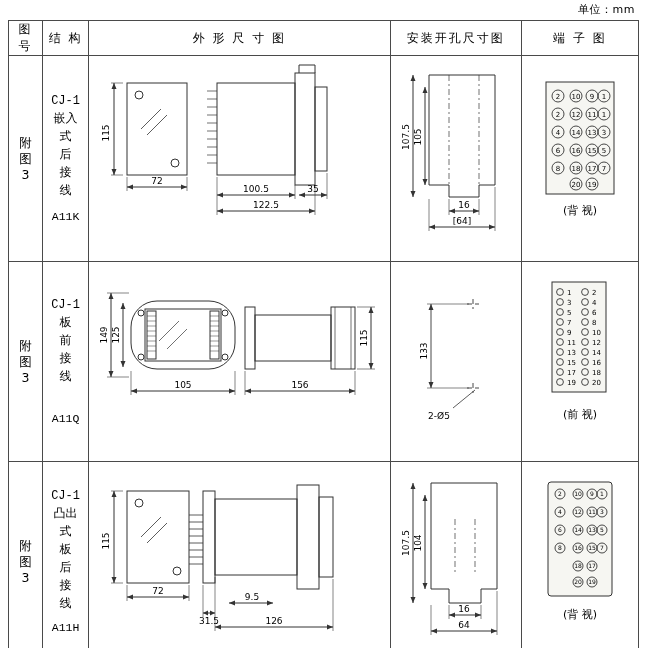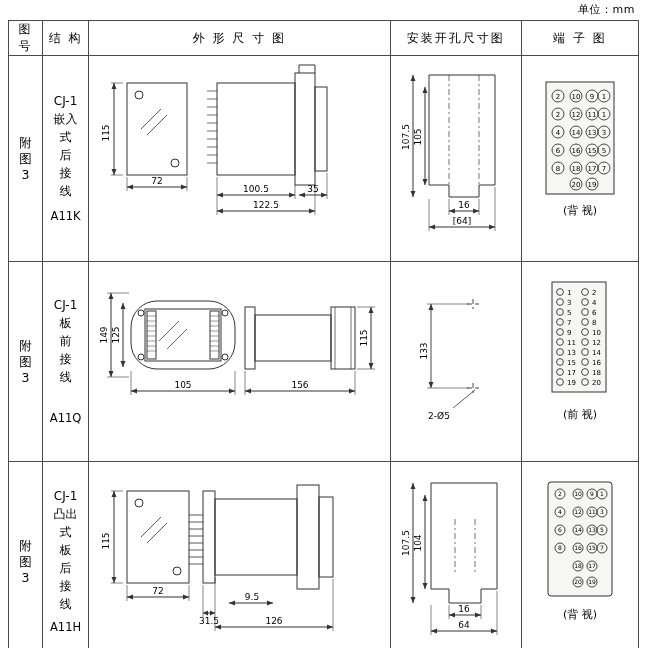--- a/index.html
+++ b/index.html
@@ -53,20 +53,21 @@
 
   .vlabel {
     font-size: 12.5px;
     line-height: 1.28;
     letter-spacing: 0px;
   }
   .struct {
     font-size: 12px;
     line-height: 1.5;
     padding: 4px 2px;
+    font-family: Liberation Mono, monospace;
   }
   .struct .code { font-size: 11.5px; }
   svg { display: block; }
   .c-wrap { position: relative; width: 100%; height: 100%; }
 </style>
 </head>
 <body>
 
 <div class="page">
 

